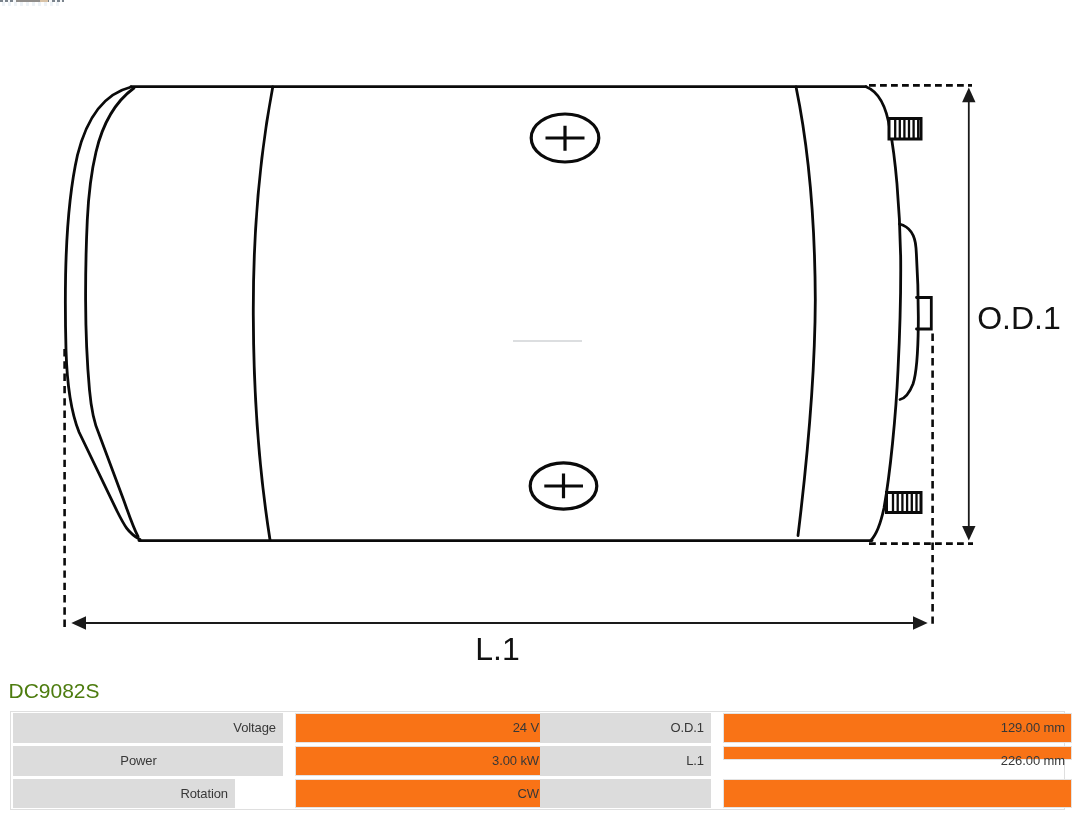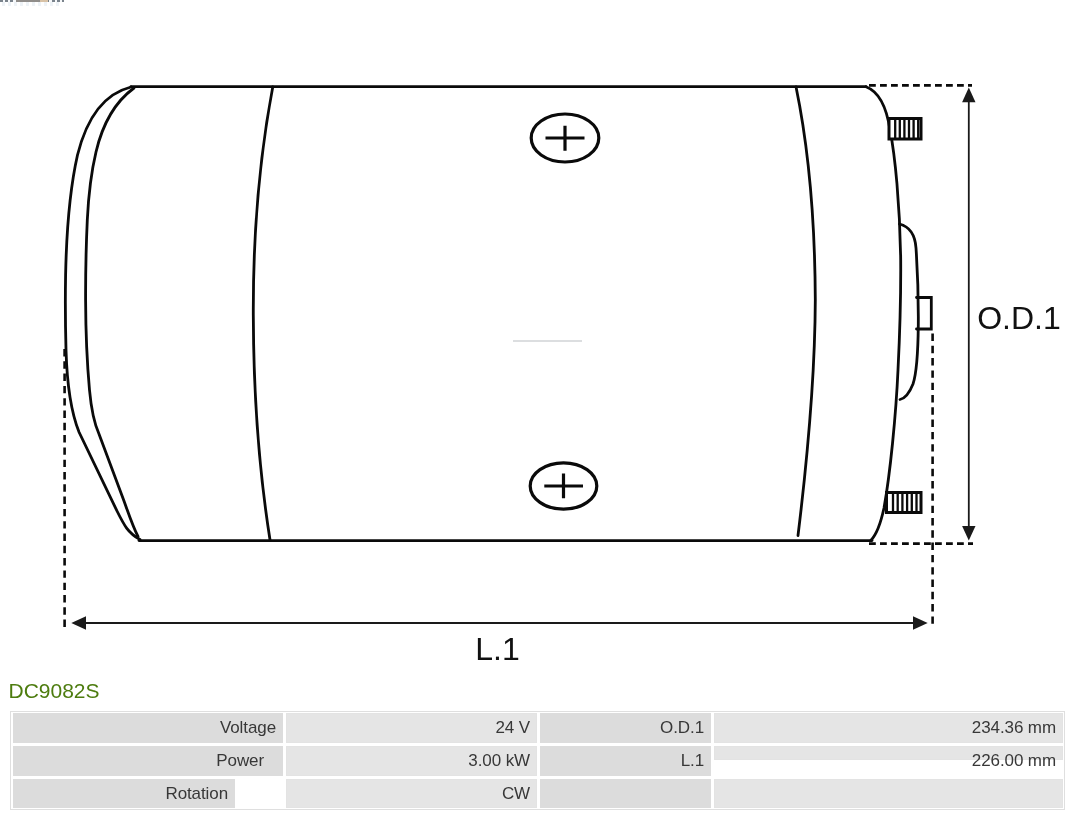--- a/index.html
+++ b/index.html
@@ -1,20 +1,20 @@
 <!DOCTYPE html>
 <html><head>
 <meta charset="utf-8">
 <style>
   html,body{margin:0;padding:0;background:#ffffff;width:1080px;height:817px;overflow:hidden;}
   body{font-family:"Liberation Sans", sans-serif;position:relative;}
   .abs{position:absolute;}
-  .cell{position:absolute;font-size:17px;letter-spacing:-0.1px;color:#383838;text-align:right;box-sizing:border-box;}
+  .cell{position:absolute;font-size:13px;letter-spacing:-0.1px;color:#383838;text-align:right;box-sizing:border-box;}
   .glab{background:#dcdcdc;}
-  .gval{background:#e5e5e5;border:1px solid #e3e3e3;}
+  .gval{background:#f97316;border:1px solid #e3e3e3;margin-left:9px;}
 </style>
 </head>
 <body>
 
 <div class="abs" style="left:0;top:0;width:64px;height:1.6px;background:repeating-linear-gradient(90deg,#7a838c 0 2.6px,#f6f8fa 2.6px 5.2px);"></div>
 <div class="abs" style="left:16px;top:0;width:26px;height:1.6px;background:#908d8a;"></div>
 <div class="abs" style="left:40px;top:0;width:8px;height:1.6px;background:#d8c2a6;"></div>
 <div class="abs" style="left:2px;top:2px;width:60px;height:4px;background:repeating-linear-gradient(90deg,#dde6ee 0 3px,#ffffff 3px 6px);opacity:.5;"></div>
 
 <svg class="abs" style="left:0;top:0;" width="1080" height="675" viewBox="0 0 1080 675" fill="none">
@@ -89,23 +89,23 @@
 <div class="abs" style="left:8.5px;top:678.8px;font-size:21px;color:#4d7c0f;">DC9082S</div>
 
 <div class="abs" style="left:10px;top:710.5px;width:1055px;height:99.5px;border:1px solid #dfdfdf;box-sizing:border-box;"></div>
 
 <div class="cell glab" style="left:13px;top:713.4px;width:270px;height:29.8px;line-height:29.8px;padding-right:7px;">Voltage</div>
 
 <div class="cell gval" style="left:286px;top:713.4px;width:251px;height:29.8px;line-height:27.8px;padding-right:6px;">24 V</div>
 
 <div class="cell glab" style="left:540px;top:713.4px;width:171px;height:29.8px;line-height:29.8px;padding-right:7px;">O.D.1</div>
 
-<div class="cell gval" style="left:714px;top:713.4px;width:349px;height:29.8px;line-height:27.8px;padding-right:6px;">234.36 mm</div>
+<div class="cell gval" style="left:714px;top:713.4px;width:349px;height:29.8px;line-height:27.8px;padding-right:6px;">129.00 mm</div>
 
-<div class="cell glab" style="left:13px;top:746px;width:270px;height:29.8px;line-height:29.8px;padding-right:19px;">Power</div>
+<div class="cell glab" style="left:13px;top:746px;width:270px;height:29.8px;line-height:29.8px;padding-right:19px;text-align:center;">Power</div>
 
 <div class="cell gval" style="left:286px;top:746px;width:251px;height:29.8px;line-height:27.8px;padding-right:6px;">3.00 kW</div>
 
 <div class="cell glab" style="left:540px;top:746px;width:171px;height:29.8px;line-height:29.8px;padding-right:7px;">L.1</div>
 
 <div class="cell gval" style="left:714px;top:746px;width:349px;height:14px;line-height:27.8px;padding-right:6px;">226.00 mm</div>
 
 <div class="cell glab" style="left:13px;top:778.6px;width:222px;height:29.8px;line-height:29.8px;padding-right:7px;">Rotation</div>
 
 <div class="cell gval" style="left:286px;top:778.6px;width:251px;height:29.8px;line-height:27.8px;padding-right:6px;text-align:right;">CW</div>

